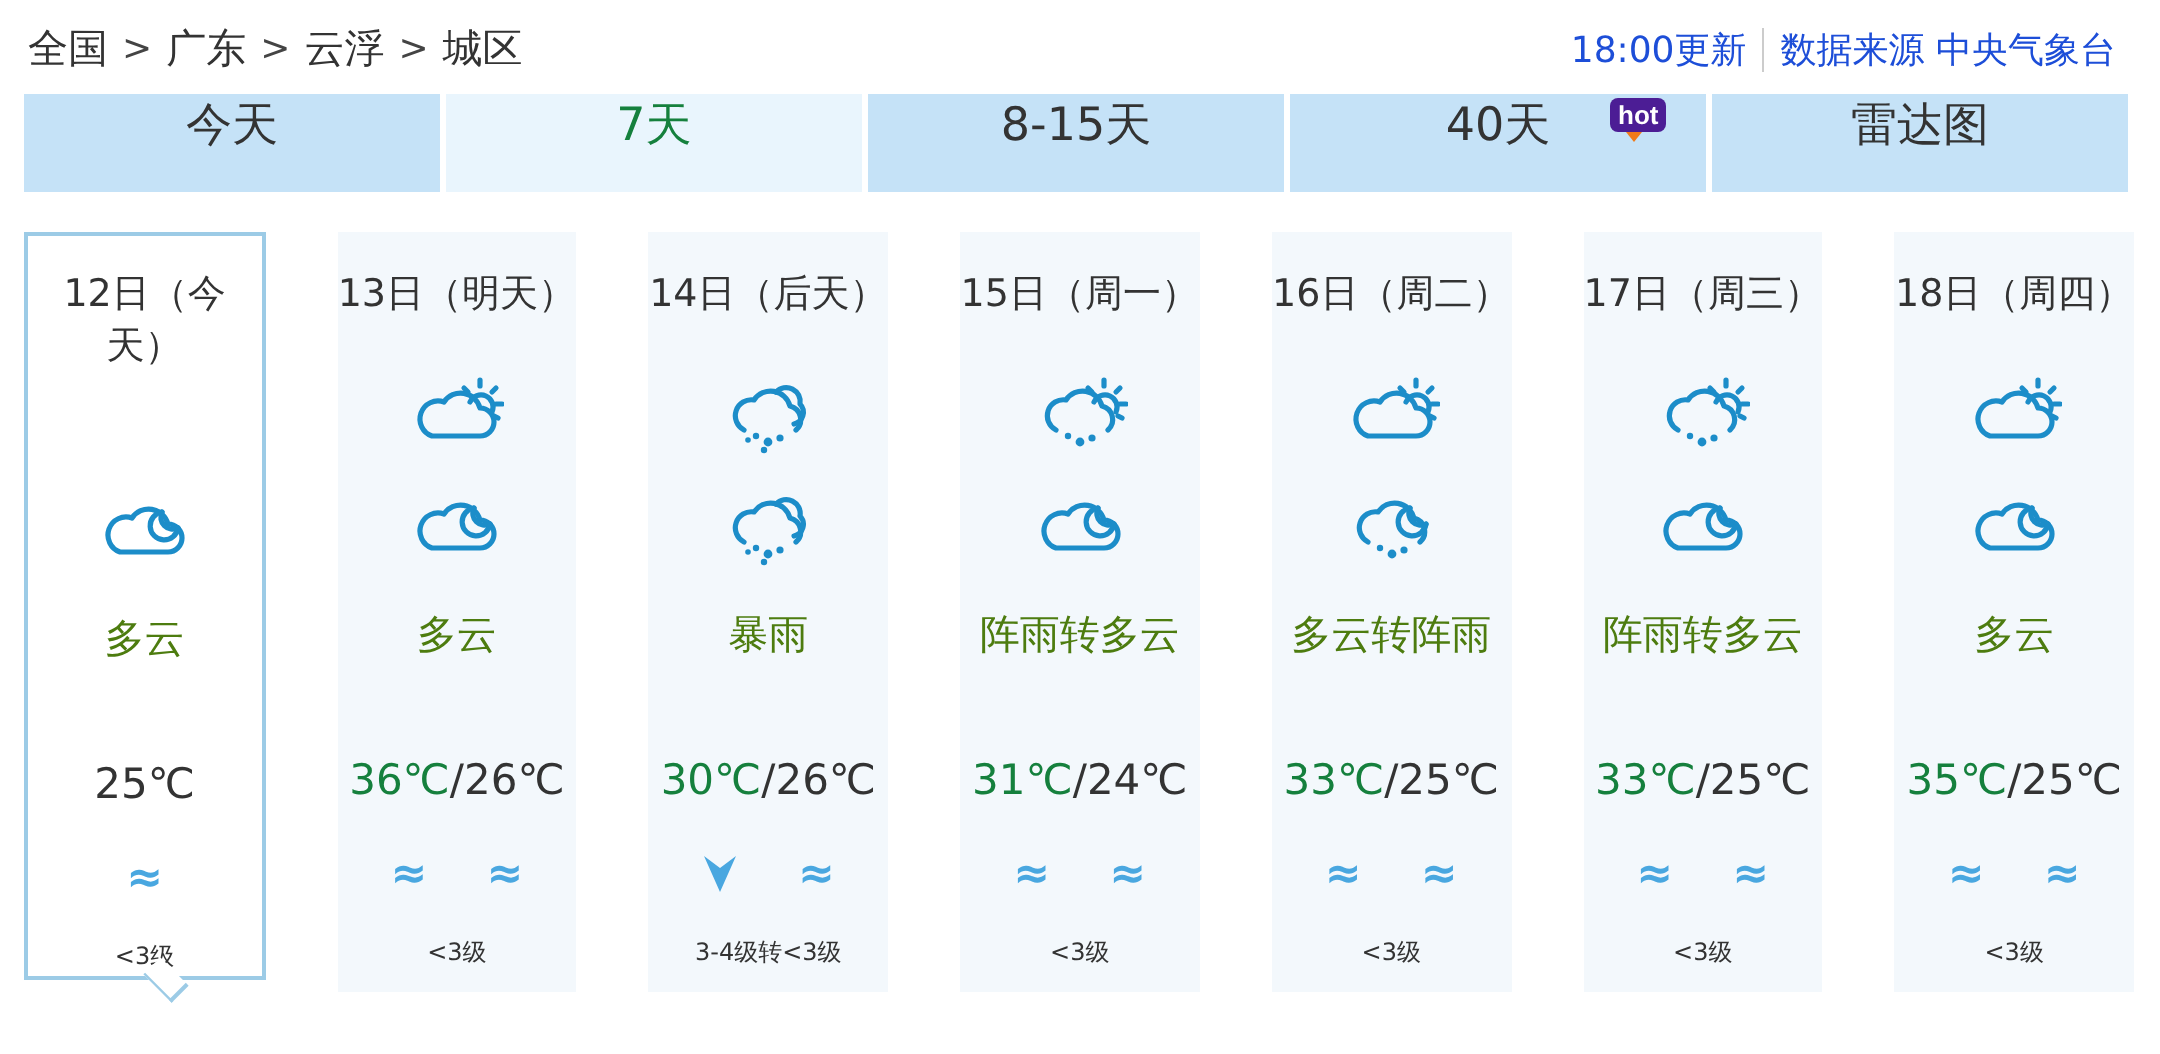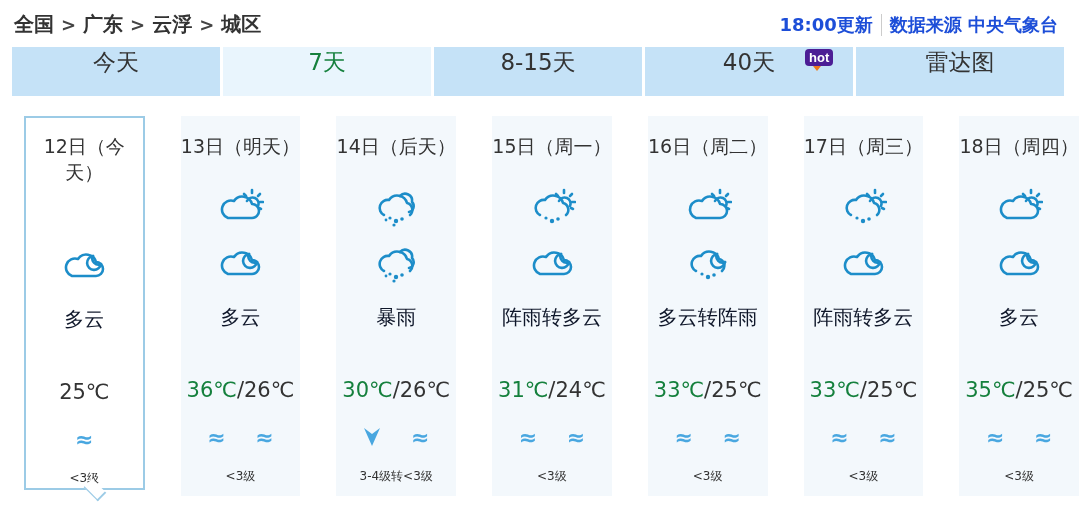--- a/index.html
+++ b/index.html
@@ -4,21 +4,21 @@
 <style>
   html, body { margin: 0; padding: 0; }
   body {
     width: 1080px; height: 527px; overflow: hidden;
     background: #ffffff;
     font-family: "DejaVu Sans", "Liberation Sans", sans-serif;
     color: #333;
     position: relative;
   }
   .topbar {
-    position: absolute; left: 0; top: 0; width: 1080px; height: 46px; font-weight: bold;
+    position: absolute; left: 0; top: 0; width: 1080px; height: 46px;
   }
   .crumbs {
     position: absolute; left: 14px; top: 11px;
     font-size: 20px; color: #333; letter-spacing: 0px;
     display: flex; align-items: center;
   }
   .crumbs .sep { margin: 0 7px; font-size: 18px; color: #444; }
   .source {
     position: absolute; right: 22px; top: 13px;
     font-size: 18px; color: #1d4ed8; display: flex; align-items: center;
@@ -43,42 +43,42 @@
     border-radius: 4px; padding: 0 4px; line-height: 17px;
     font-family: "Liberation Sans", sans-serif;
   }
   .hot::after {
     content: ""; position: absolute; left: 8px; bottom: -5px;
     border-left: 4px solid transparent; border-right: 4px solid transparent;
     border-top: 5px solid #f07a1a;
   }
 
   .days {
-    position: absolute; left: 24px; top: 116px; width: 1056px; height: 400px;
+    position: absolute; left: 12px; top: 116px; width: 1056px; height: 400px;
     display: flex;
     gap: 35px;
   }
   .day {
     width: 151px; height: 380px; position: relative; box-sizing: border-box;
     background: #f3f8fc; margin-right: 1px; text-align: center;
     cursor: pointer;
   }
   .day.today {
     background: #fff; border: 2px solid #9ccbe6; height: 374px;
   }
   .day.today::after {
     content: ""; position: absolute; left: 59px; bottom: -12px;
     width: 18px; height: 18px; background: #fff;
     border-right: 2px solid #9ccbe6; border-bottom: 2px solid #9ccbe6;
     transform: rotate(45deg) scaleY(0.6);
   }
   .date { position: absolute; top: 18px; left: 0; right: 0; font-size: 19px; color: #333; }
   .icon-day { position: absolute; top: 68px; left: 50%; margin-left: -24px; width: 48px; height: 40px; }
   .icon-night { position: absolute; top: 124px; left: 50%; margin-left: -24px; width: 48px; height: 40px; }
-  .weather { position: absolute; top: 188px; left: 0; right: 0; font-size: 20px; color: #0f172a; }
+  .weather { position: absolute; top: 188px; left: 0; right: 0; font-size: 20px; color: #4d7c0f; }
   .temp { position: absolute; top: 262px; left: 0; right: 0; font-size: 21px; color: #333; }
   .temp .hi { color: #15803d; }
   .winds { position: absolute; top: 310px; left: 0; right: 0; display: flex; justify-content: center; gap: 28px; }
   .wind-ico { font-size: 22px; color: #49a7e0; font-weight: bold; width: 20px; text-align: center; line-height: 24px; }
   .wind-ico.arrow { font-size: 18px; }
   .windlvl { position: absolute; top: 352px; left: 0; right: 0; font-size: 12px; color: #333; }
   .day.today .date { top: 16px; }
   svg .st { fill: none; stroke: #1c8dc9; stroke-width: 2.6; stroke-linecap: round; stroke-linejoin: round; }
   svg .fl { fill: #1c8dc9; }
 </style>

